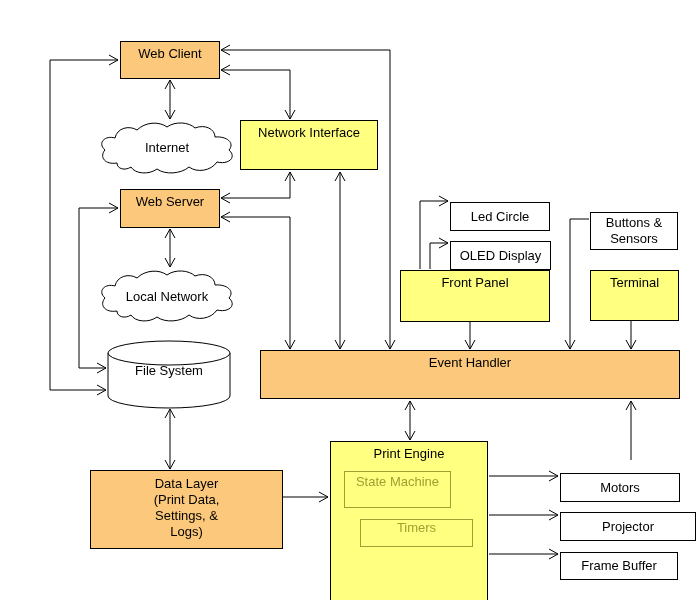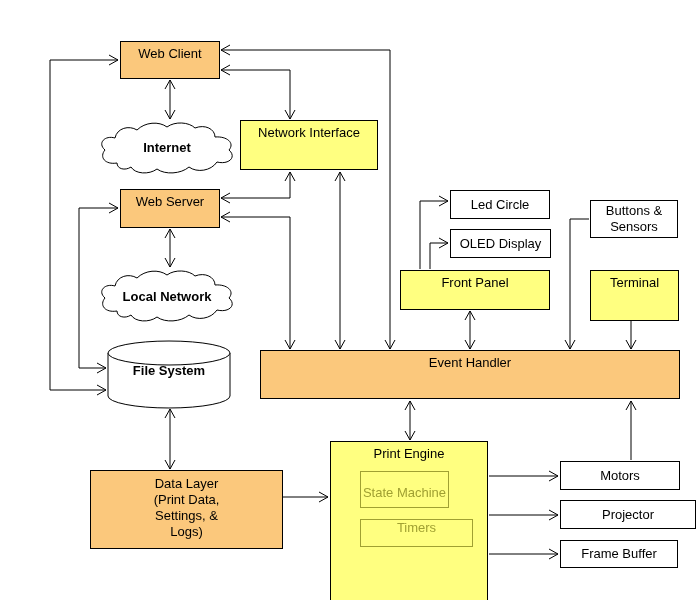--- a/index.html
+++ b/index.html
@@ -11,27 +11,27 @@
   }
   svg.layer{position:absolute;left:0;top:0;display:block;}
   .node{
     position:absolute;box-sizing:border-box;border:1px solid #000;
     text-align:center;white-space:pre-line;line-height:16px;
   }
   .orange{background:var(--orange);}
   .yellow{background:var(--yellow);}
   .white{background:#fff;}
   .pt{padding-top:4px;}
-  .center{display:flex;align-items:center;justify-content:center;}
+  .center{display:flex;align-items:center;justify-content:center;margin-top:12px;}
   .inner{
     position:absolute;box-sizing:border-box;text-align:center;
     border:1px solid var(--olive);color:var(--olive);background:transparent;
     white-space:pre-line;line-height:15px;
   }
-  .shape-label{position:absolute;text-align:center;pointer-events:none;white-space:pre-line;font-weight:bold;}
+  .shape-label{position:absolute;text-align:center;pointer-events:none;white-space:pre-line;}
   polyline,path,ellipse{vector-effect:non-scaling-stroke;}
 </style>
 </head>
 <body>
 
 <div class="stage">
 
   <svg class="layer" width="700" height="600" viewBox="0 0 700 600">
     <defs>
       <marker id="ah" markerUnits="userSpaceOnUse" markerWidth="12" markerHeight="14" refX="10" refY="6" orient="auto-start-reverse">
@@ -85,29 +85,29 @@
 
   <div class="node orange pt" style="left:120px;top:189px;width:100px;height:39px">Web Server</div>
 
   <div class="node white center" style="left:450px;top:190px;width:100px;height:29px">Led Circle</div>
 
   <div class="node white center" style="left:450px;top:229px;width:101px;height:29px">OLED Display</div>
 
   <div class="node white center" style="left:590px;top:200px;width:88px;height:38px">Buttons &amp;
 Sensors</div>
 
-  <div class="node yellow pt" style="left:400px;top:270px;width:150px;height:40px">Front Panel</div>
+  <div class="node yellow pt" style="left:400px;top:270px;width:150px;height:52px">Front Panel</div>
 
   <div class="node yellow pt" style="left:590px;top:270px;width:89px;height:51px">Terminal</div>
 
   <div class="node orange pt" style="left:260px;top:350px;width:420px;height:49px">Event Handler</div>
 
   <div class="node yellow pt" style="left:330px;top:441px;width:158px;height:161px">Print Engine</div>
 
-  <div class="inner" style="left:360px;top:471px;width:89px;height:37px;padding-top:13px">State Machine</div>
+  <div class="inner" style="left:344px;top:471px;width:107px;height:37px;padding-top:2px">State Machine</div>
 
   <div class="inner" style="left:360px;top:519px;width:113px;height:28px;padding-top:0">Timers</div>
 
   <div class="node orange pt" style="left:90px;top:470px;width:193px;height:79px;padding-top:5px">Data Layer
 (Print Data,
 Settings, &amp;
 Logs)</div>
 
   <div class="node white center" style="left:560px;top:461px;width:120px;height:29px">Motors</div>
 

